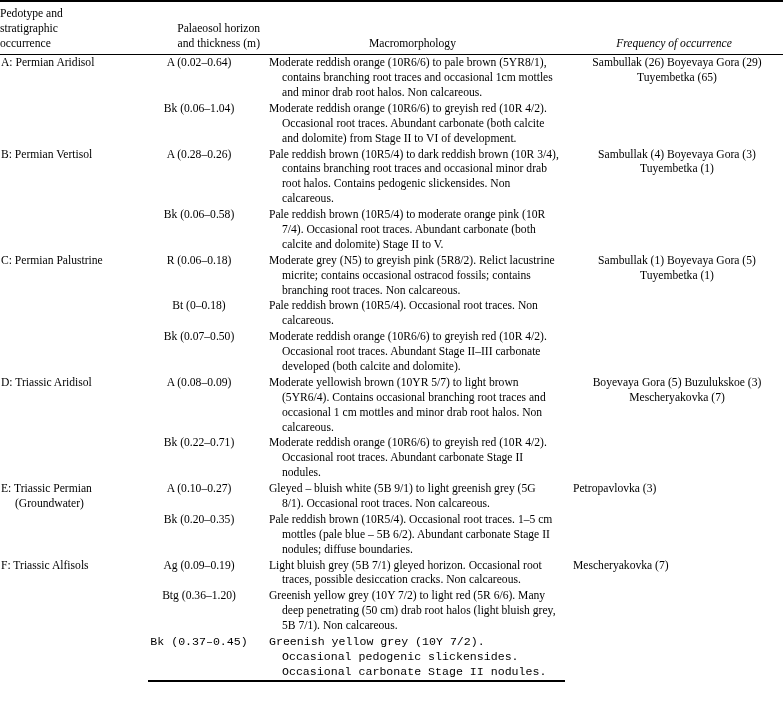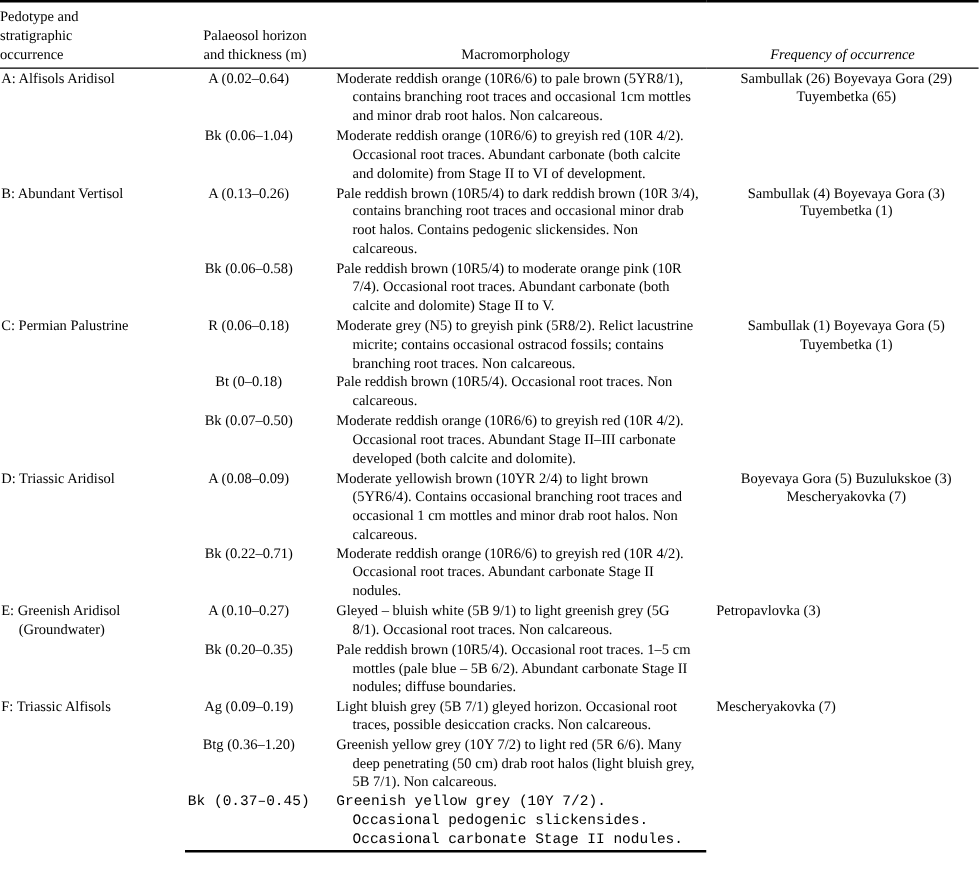--- a/index.html
+++ b/index.html
@@ -50,21 +50,21 @@
   col.c-macro      { width: 305px; }
   col.c-freq       { width: 218px; }
 
   
   th.h-pedotype {
     text-align: left;
     padding-left: 1px;
     line-height: 1.30;
   }
   th.h-horizon {
-    text-align: center;
+    text-align: right;
     padding-left: 4px;
     line-height: 1.30;
   }
   th.h-macro {
     text-align: center;
     line-height: 1.30;
   }
   th.h-freq {
     text-align: center;
     line-height: 1.30;
@@ -139,38 +139,38 @@
         <th class="h-horizon">
           <span>Palaeosol horizon</span><br>
           <span>and thickness (m)</span>
         </th>
         <th class="h-macro">Macromorphology</th>
         <th class="h-freq">Frequency of occurrence</th>
       </tr>
     </thead>
     <tbody id="table-body">
         <tr>
-          <td class="pedotype" rowspan="2"><span>A: Alfisols Aridisol</span></td>
+          <td class="pedotype" rowspan="2"><span>A: Permian Aridisol</span></td>
           <td class="horizon">A (0.02–0.64)</td>
           <td class="macro">
             <span class="m-text">Moderate reddish orange (10R6/6) to pale brown (5YR8/1), contains branching root traces and occasional 1cm mottles and minor drab root halos. Non calcareous.</span>
           </td>
           <td class="freq center" rowspan="2">
             <span class="f-text">Sambullak (26) Boyevaya Gora (29) Tuyembetka (65)</span>
           </td>
         </tr>
         <tr>
           <td class="horizon">Bk (0.06–1.04)</td>
           <td class="macro">
             <span class="m-text">Moderate reddish orange (10R6/6) to greyish red (10R 4/2). Occasional root traces. Abundant carbonate (both calcite and dolomite) from Stage II to VI of development.</span>
           </td>
         </tr>
         <tr>
-          <td class="pedotype" rowspan="2"><span>B: Abundant Vertisol</span></td>
-          <td class="horizon">A (0.13–0.26)</td>
+          <td class="pedotype" rowspan="2"><span>B: Permian Vertisol</span></td>
+          <td class="horizon">A (0.28–0.26)</td>
           <td class="macro">
             <span class="m-text">Pale reddish brown (10R5/4) to dark reddish brown (10R 3/4), contains branching root traces and occasional minor drab root halos. Contains pedogenic slickensides. Non calcareous.</span>
           </td>
           <td class="freq center" rowspan="2">
             <span class="f-text">Sambullak (4) Boyevaya Gora (3) Tuyembetka (1)</span>
           </td>
         </tr>
         <tr>
           <td class="horizon">Bk (0.06–0.58)</td>
           <td class="macro">
@@ -196,34 +196,34 @@
         <tr>
           <td class="horizon">Bk (0.07–0.50)</td>
           <td class="macro">
             <span class="m-text">Moderate reddish orange (10R6/6) to greyish red (10R 4/2). Occasional root traces. Abundant Stage II–III carbonate developed (both calcite and dolomite).</span>
           </td>
         </tr>
         <tr>
           <td class="pedotype" rowspan="2"><span>D: Triassic Aridisol</span></td>
           <td class="horizon">A (0.08–0.09)</td>
           <td class="macro">
-            <span class="m-text">Moderate yellowish brown (10YR 2/4) to light brown (5YR6/4). Contains occasional branching root traces and occasional 1 cm mottles and minor drab root halos. Non calcareous.</span>
+            <span class="m-text">Moderate yellowish brown (10YR 5/7) to light brown (5YR6/4). Contains occasional branching root traces and occasional 1 cm mottles and minor drab root halos. Non calcareous.</span>
           </td>
           <td class="freq center" rowspan="2">
             <span class="f-text">Boyevaya Gora (5) Buzulukskoe (3) Mescheryakovka (7)</span>
           </td>
         </tr>
         <tr>
           <td class="horizon">Bk (0.22–0.71)</td>
           <td class="macro">
             <span class="m-text">Moderate reddish orange (10R6/6) to greyish red (10R 4/2). Occasional root traces. Abundant carbonate Stage II nodules.</span>
           </td>
         </tr>
         <tr>
-          <td class="pedotype" rowspan="2"><span>E: Greenish Aridisol</span><span class="sub-line">(Groundwater)</span></td>
+          <td class="pedotype" rowspan="2"><span>E: Triassic Permian</span><span class="sub-line">(Groundwater)</span></td>
           <td class="horizon">A (0.10–0.27)</td>
           <td class="macro">
             <span class="m-text">Gleyed – bluish white (5B 9/1) to light greenish grey (5G 8/1). Occasional root traces. Non calcareous.</span>
           </td>
           <td class="freq left" rowspan="2">
             <span class="f-text">Petropavlovka (3)</span>
           </td>
         </tr>
         <tr>
           <td class="horizon">Bk (0.20–0.35)</td>

